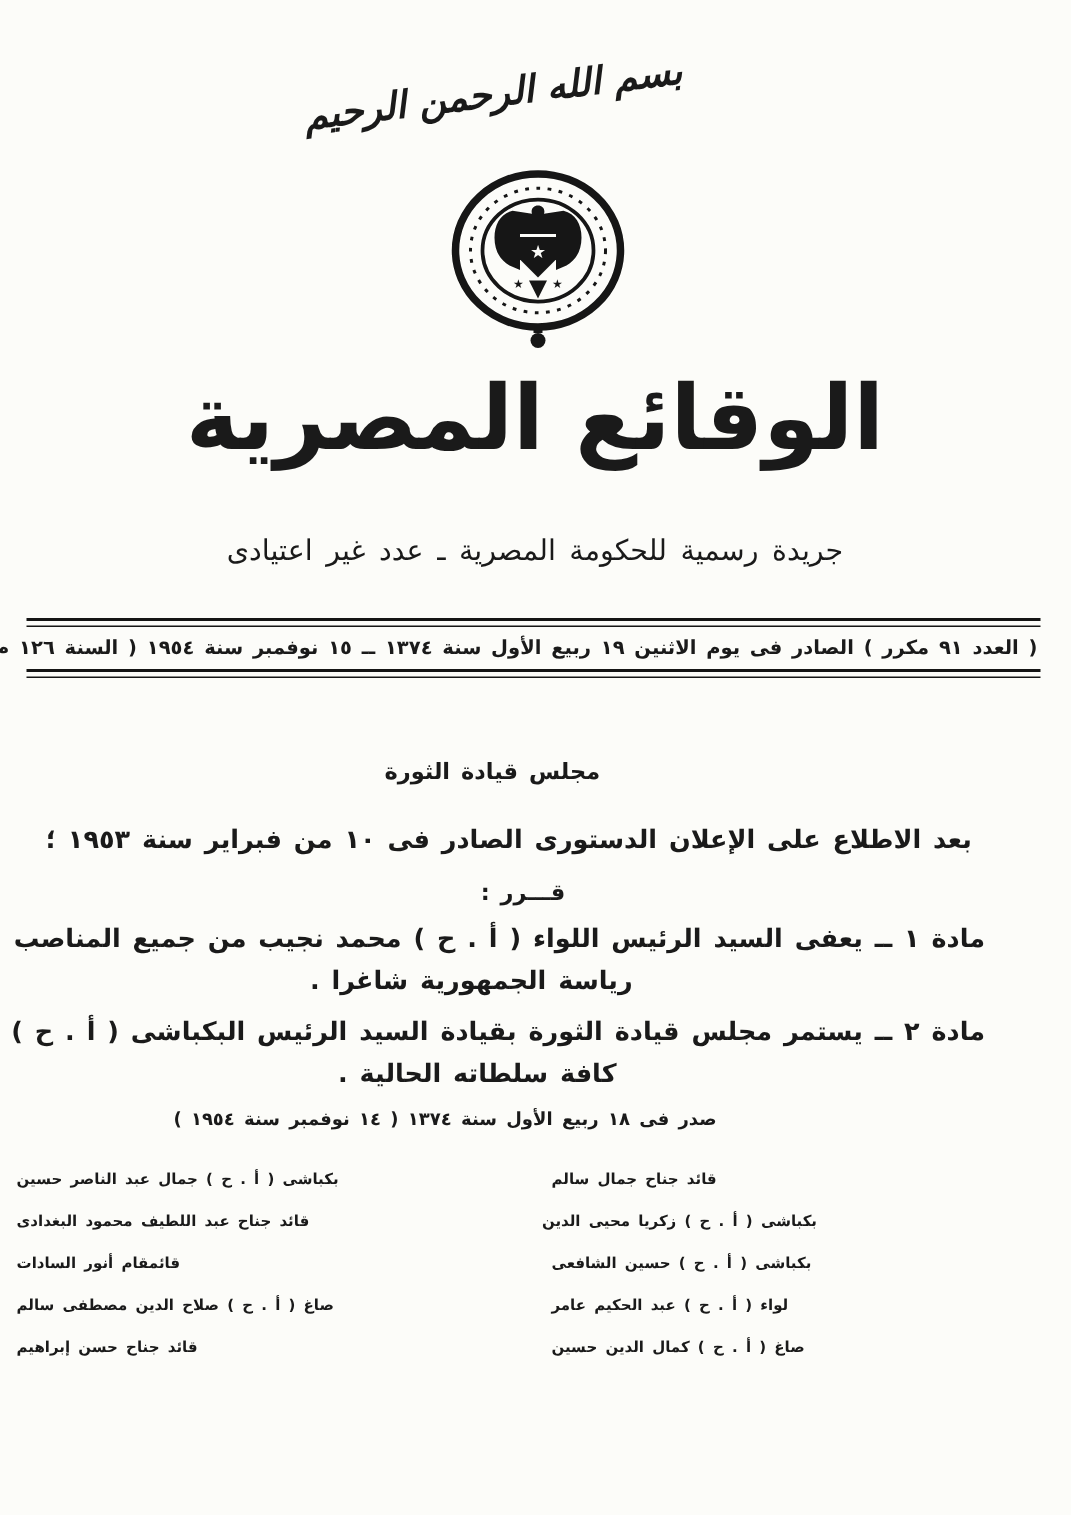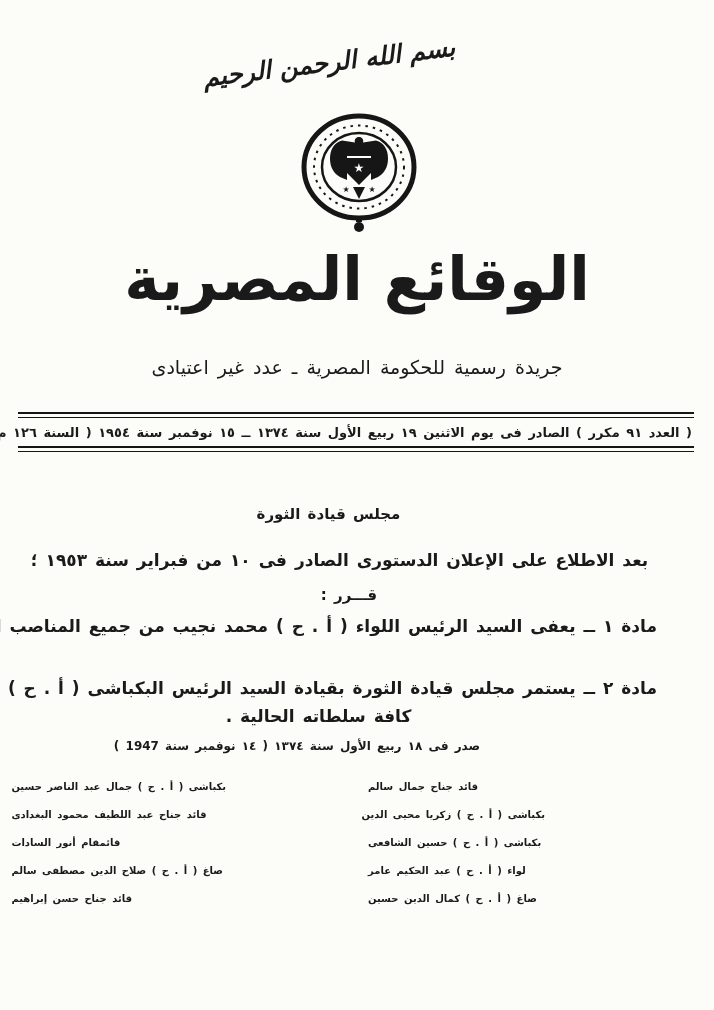--- a/index.html
+++ b/index.html
@@ -116,25 +116,26 @@
     <div class="rule"></div>
   </div>
 
   <div class="bodyline right heading">مجلس قيادة الثورة</div>
 
   <div class="bodyline right preamble">بعد الاطلاع على الإعلان الدستورى الصادر فى ١٠ من فبراير سنة ١٩٥٣ ؛</div>
 
   <div class="bodyline decided">قـــرر :</div>
 
   <div class="bodyline right a1l1">مادة ١ ــ يعفى السيد الرئيس اللواء ( أ . ح ) محمد نجيب من جميع المناصب التى يشغلها ، على أن يبقى منصب</div>
+  <div class="bodyline right a1l2">رياسة الجمهورية شاغرا .</div>
 
   <div class="bodyline right a2l1">مادة ٢ ــ يستمر مجلس قيادة الثورة بقيادة السيد الرئيس البكباشى ( أ . ح ) جمال عبد الناصر حسين فى تولى</div>
   <div class="bodyline right a2l2">كافة سلطاته الحالية .</div>
 
-  <div class="bodyline right dateline">صدر فى ١٨ ربيع الأول سنة ١٣٧٤ ( ١٤ نوفمبر سنة 1947 )</div>
+  <div class="bodyline right dateline">صدر فى ١٨ ربيع الأول سنة ١٣٧٤ ( ١٤ نوفمبر سنة ١٩٥٤ )</div>
 
   <div class="signatures">
     <div class="sig-cell col-right">قائد جناح جمال سالم</div>
     <div class="sig-cell col-left">بكباشى ( أ . ح ) جمال عبد الناصر حسين</div>
 
     <div class="sig-cell col-right">بكباشى ( أ . ح ) زكريا محيى الدين</div>
     <div class="sig-cell col-left">قائد جناح عبد اللطيف محمود البغدادى</div>
 
     <div class="sig-cell col-right">بكباشى ( أ . ح ) حسين الشافعى</div>
     <div class="sig-cell col-left">قائمقام أنور السادات</div>

